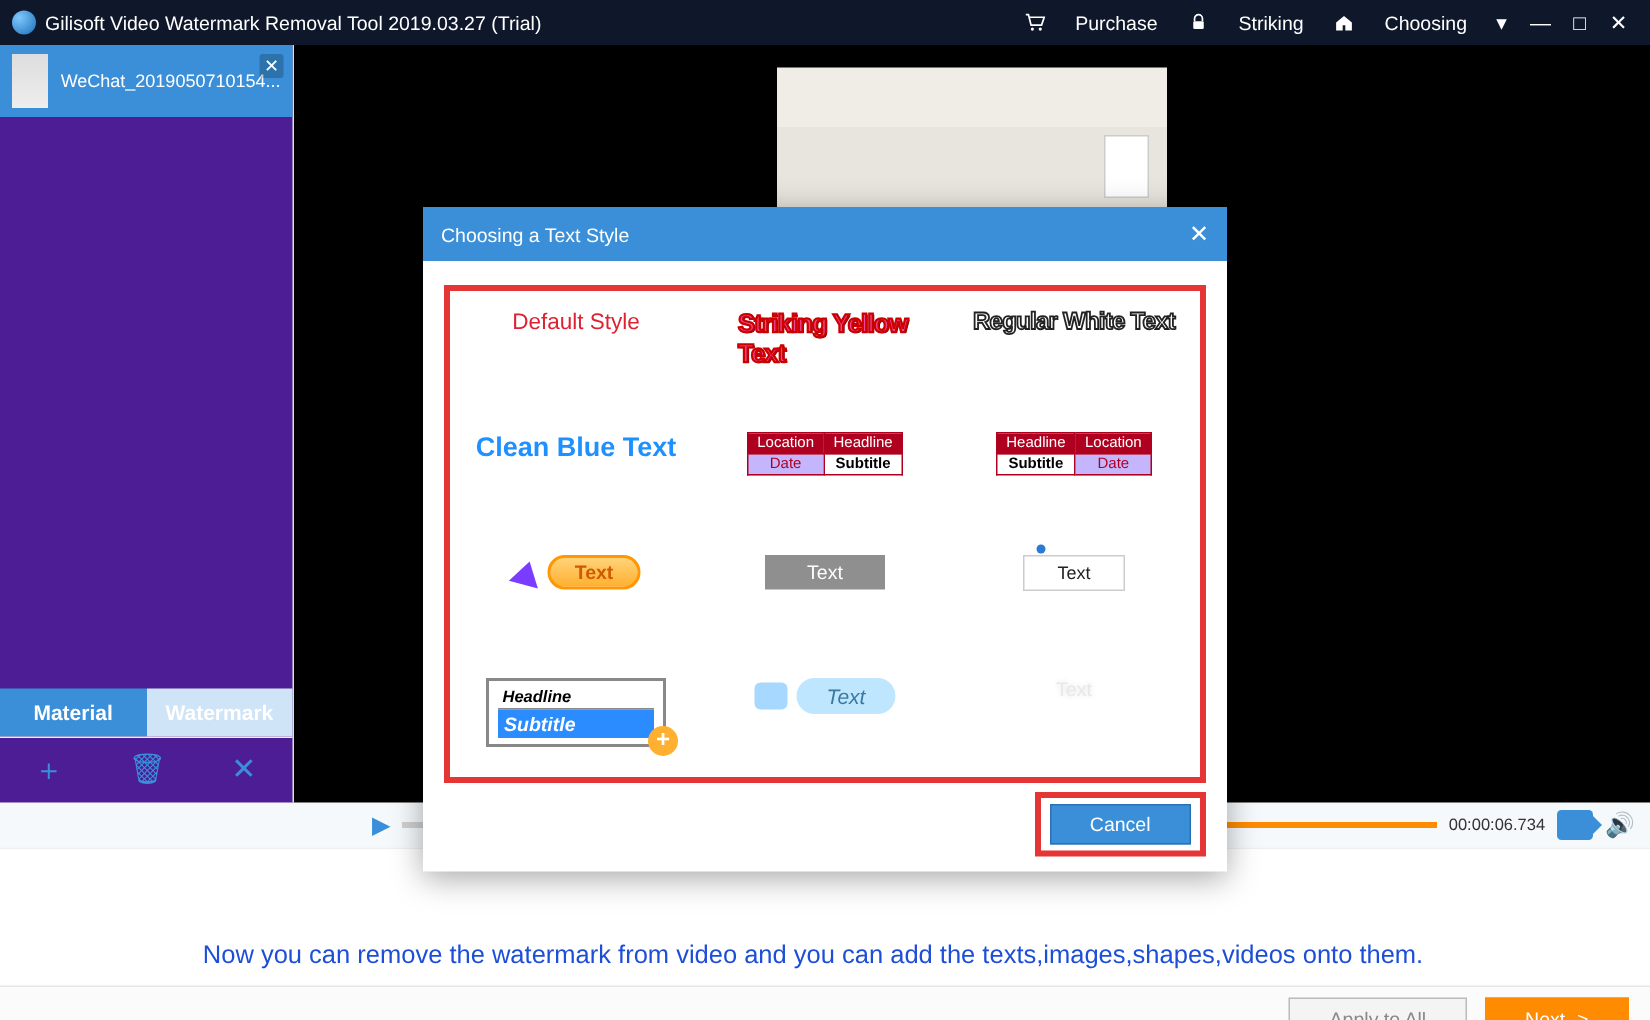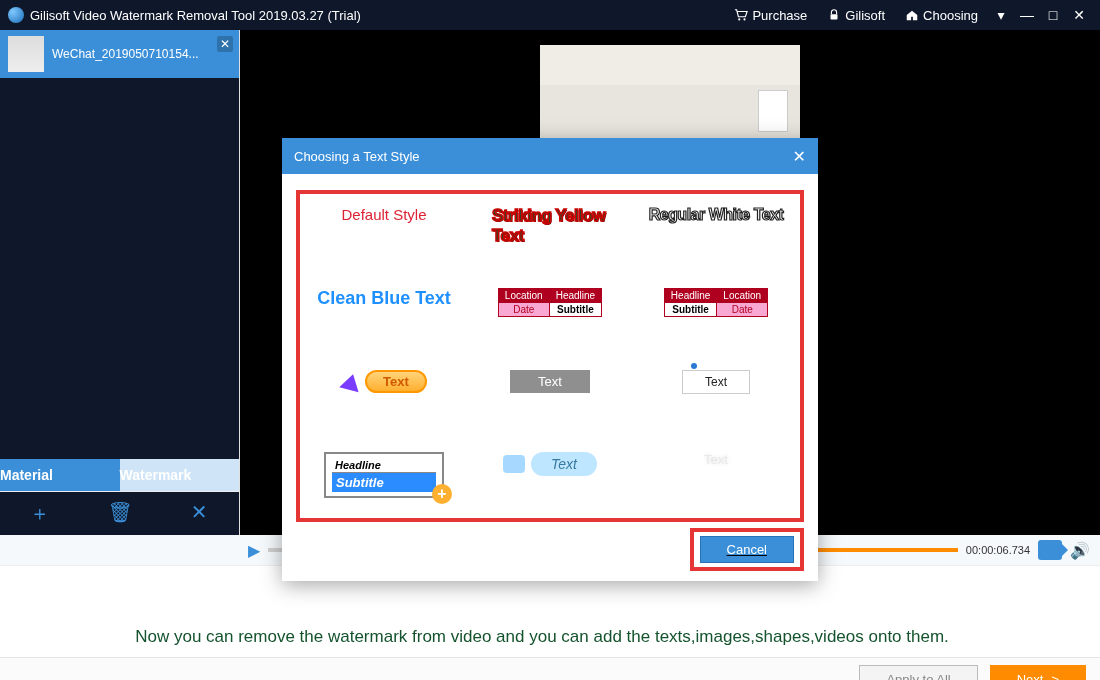--- a/index.html
+++ b/index.html
@@ -3,34 +3,34 @@
 <meta charset="utf-8">
 <style>
   * { box-sizing: border-box; margin: 0; padding: 0; font-family: "Segoe UI", Arial, sans-serif; }
   body { width: 1100px; height: 680px; background: #fff; overflow: hidden; position: relative; }
 
   
   .titlebar { height: 30px; background: #0f172a; color: #fff; display: flex; align-items: center; padding: 0 8px; font-size: 13px; }
   .titlebar .logo { width: 16px; height: 16px; border-radius: 50%; background: radial-gradient(circle at 30% 30%, #7fc8ff, #1a6fb8); margin-right: 6px; }
   .titlebar .title { flex: 0 0 auto; }
   .titlebar .spacer { flex: 1; }
-  .titlebar .tb-item { display: flex; align-items: center; gap: 4px; margin: 0 10px; cursor: pointer; }
+  .titlebar .tb-item { display: flex; align-items: center; gap: 20px; margin: 0 10px; cursor: pointer; }
   .titlebar .win-btn { width: 18px; text-align: center; margin: 0 4px; cursor: pointer; font-size: 14px; }
   .tb-icon { width: 14px; height: 14px; display: inline-block; }
 
   
   .main { display: flex; height: 505px; }
-  .sidebar { width: 240px; background: #0f172a; display: flex; flex-direction: column; border-right: 1px solid #e0e0e0; }
+  .sidebar { width: 196px; background: #4c1d95; display: flex; flex-direction: column; border-right: 1px solid #e0e0e0; }
   .filelist { flex: 1; }
   .file-item { display: flex; align-items: center; padding: 6px 8px; gap: 8px; font-size: 12px; color: #333; cursor: pointer; position: relative; }
   .file-thumb { width: 36px; height: 36px; background: linear-gradient(#ddd,#eee); display: flex; align-items: center; justify-content: center; font-size: 10px; color: #888; }
   .file-close { position: absolute; right: 6px; top: 6px; color: #fff; font-size: 12px; width: 16px; height: 16px; display:flex;align-items:center;justify-content:center; background: rgba(0,0,0,0.2); border-radius:2px;}
   .file-item.active { background: #3a8fd8; color: #fff; }
   .sidebar-tabs { display: flex; }
-  .sidebar-tab { flex: 1; text-align: left; padding: 8px 0; font-size: 14px; font-weight: bold; cursor: pointer; }
+  .sidebar-tab { flex: 1; text-align: center; padding: 8px 0; font-size: 14px; font-weight: bold; cursor: pointer; }
   .sidebar-tab.active { background: #3a8fd8; color: #fff; }
   .sidebar-tab.inactive { background: #cfe4f6; color: #fff; }
   .sidebar-actions { display: flex; justify-content: space-around; padding: 8px 0; border-top: 1px solid #eee; }
   .sidebar-actions .sa { color: #3a8fd8; font-size: 20px; cursor: pointer; width: 24px; text-align:center;}
 
   .preview { flex: 1; background: #000; position: relative; display:flex; align-items:flex-start; justify-content:center; }
   .preview-img { width: 260px; height: 100px; margin-top: 15px; background: linear-gradient(#f0ede6 0 40%, #e8e5de 40% 100%); position: relative; }
   .preview-img::after { content:''; position:absolute; right:12px; top:45px; width:28px; height:40px; background:#fff; border:1px solid #ccc; }
 
   
@@ -40,65 +40,65 @@
   .track .prog { position:absolute; left:60%; right:0; top:0; bottom:0; background:#ff8c00; }
   .time-label { font-size:11px; color:#333; }
   .cam-btn { width:24px; height:20px; background:#3a8fd8; border-radius:3px; cursor:pointer; position:relative; }
   .cam-btn::after{content:'';position:absolute;right:-6px;top:4px;width:0;height:0;border-left:6px solid #3a8fd8;border-top:6px solid transparent;border-bottom:6px solid transparent;}
   .snd-btn { color:#3a8fd8; font-size:16px; cursor:pointer; }
 
   
   .tracks { height: 60px; background:#fff; border-top:1px solid #eee; }
 
   
-  .tip { text-align:center; font-size:17px; color:#14532d; padding: 2px 16px 10px 0; }
+  .tip { text-align:center; font-size:17px; color:#1d4ed8; padding: 2px 16px 10px 0; }
 
   
   .bottom { height: 44px; display:flex; align-items:center; justify-content:flex-end; gap:12px; padding: 0 14px; border-top:1px solid #e6e6e6; background:#fbfbfb;}
   .btn { padding: 6px 26px; font-size:13px; border:1px solid #bbb; background:#f4f4f4; color:#888; cursor:pointer; }
   .btn.primary { background:#ff8c00; border-color:#ff8c00; color:#fff; }
 
   
   .modal-back { position:absolute; inset:0; }
   .modal { position:absolute; left:282px; top:138px; width:536px; background:#fff; box-shadow: 0 4px 20px rgba(0,0,0,0.35); }
   .modal-title { height: 36px; background:#3a8fd8; color:#fff; display:flex; align-items:center; padding:0 12px; font-size:13px; }
   .modal-title .mx { margin-left:auto; cursor:pointer; font-size:16px; }
   .modal-body { padding: 16px 14px 10px 14px; }
 
   .red-box { border: 4px solid #e53535; padding: 12px 6px 6px 6px; }
   .styles-grid { display:grid; grid-template-columns: repeat(3, 1fr); gap: 22px 10px; }
   .style-cell { height: 60px; display:flex; align-items:flex-start; justify-content:center; cursor:pointer; }
 
   
   .sv-default { color:#d23; font-size:15px; font-family: Arial; }
-  .sv-yellow { color:#14532d; font-weight:900; font-size:17px; -webkit-text-stroke: 1.5px #c00; text-shadow:1px 1px 0 #600; font-family:Arial Black,Arial; letter-spacing:-0.5px;margin-left:20px;}
+  .sv-yellow { color:#ec4899; font-weight:900; font-size:17px; -webkit-text-stroke: 1.5px #c00; text-shadow:1px 1px 0 #600; font-family:Arial Black,Arial; letter-spacing:-0.5px;margin-left:20px;}
   .sv-white { color:#fff; font-weight:900; font-size:16px; -webkit-text-stroke:1.2px #222; font-family:Arial Black,Arial; letter-spacing:-0.5px;}
   .sv-blue { color:#1e90ff; font-weight:900; font-size:18px; font-family:Arial; }
   .sv-table { border:1px solid #b00020; font-size:10px; border-collapse:collapse; }
   .sv-table td { border:1px solid #b00020; padding:1px 6px; text-align:center;}
   .sv-table .hd { background:#b00020; color:#fff; }
   .sv-table .sub { background:#fff; color:#000; font-weight:bold;}
-  .sv-table .sm { color:#b00020; background:#f9a8d4;}
+  .sv-table .sm { color:#b00020; background:#c4b5fd;}
   .sv-orange { display:flex; align-items:center; gap:4px;}
   .sv-orange .tri { width:0;height:0;border-left:10px solid transparent;border-right:10px solid transparent;border-bottom:16px solid #7a3cff; transform:rotate(15deg);}
   .sv-orange .pill { background:linear-gradient(#ffd37a,#ffb030); border:2px solid #ff9800; border-radius:12px; padding:2px 16px; color:#d15a00; font-weight:bold; font-size:13px;}
   .sv-gray { background:#8f8f8f; color:#fff; padding:4px 28px; font-size:13px; }
   .sv-whitebox { background:#fff; border:1px solid #ccc; padding:4px 22px; font-size:12px; color:#222; position:relative;}
   .sv-whitebox::before{content:'';position:absolute;left:8px;top:-8px;width:6px;height:6px;border-radius:50%;background:#2a7ad4;}
   .sv-hs-box { border:2px solid #888; padding:4px 6px; background:#fff; position:relative; width:120px;}
   .sv-hs-box .h { font-size:11px; font-style:italic; font-weight:bold; border-bottom:1px solid #888; padding:1px 3px;}
   .sv-hs-box .s { background:#2a8cff; color:#fff; padding:2px 4px; font-size:13px; font-style:italic; font-weight:bold;}
   .sv-hs-box .plus { position:absolute; right:-10px; bottom:-8px; width:20px;height:20px;border-radius:50%;background:#ffb030;color:#fff;display:flex;align-items:center;justify-content:center;font-weight:bold;}
   .sv-cloud { display:flex; align-items:center; gap:6px;}
   .sv-cloud .ic { width:22px;height:18px;background:#a7d8ff;border-radius:4px; position:relative;}
   .sv-cloud .bubble { background:#bfe6ff; color:#3a7aa0; padding:4px 20px; border-radius:14px; font-size:14px; font-style:italic;}
   .sv-faint { color:#e8e8e8; font-size:13px; text-shadow: 0 0 4px #ddd;}
 
   .modal-foot-wrap { display:flex; justify-content:flex-end; margin-top:6px;}
-  .modal-foot { border:4px solid #e53535; padding:4px 6px;text-decoration:underline;}
+  .modal-foot { border:4px solid #e53535; padding:4px 6px;}
   .cancel-btn { background:#3a8fd8; color:#fff; padding:5px 26px; font-size:13px; border:1px solid #2a72b3; cursor:pointer;}
 </style>
 </head>
 <body>
 
 <div class="titlebar">
   <span class="logo"></span>
   <span class="title">Gilisoft Video Watermark Removal Tool 2019.03.27 (Trial)</span>
   <span class="spacer"></span>
   <span class="tb-item">
@@ -111,21 +111,21 @@
     </span>
     <span>Purchase</span>
   </span>
   <span class="tb-item">
     <span class="tb-icon">
       <svg viewBox="0 0 16 16" fill="#fff">
           <rect x="4" y="7" width="8" height="6" rx="1"></rect>
           <path d="M5 7V5a3 3 0 016 0v2" stroke="#fff" stroke-width="1.3" fill="none"></path>
         </svg>
     </span>
-    <span>Gilisoft</span>
+    <span>Striking</span>
   </span>
   <span class="tb-item">
     <span class="tb-icon">
       <svg viewBox="0 0 16 16" fill="#fff">
           <path d="M2 8l6-5 6 5v6H9v-4H7v4H2z"></path>
         </svg>
     </span>
     <span>Choosing</span>
   </span>
   <span class="win-btn">▾</span>

